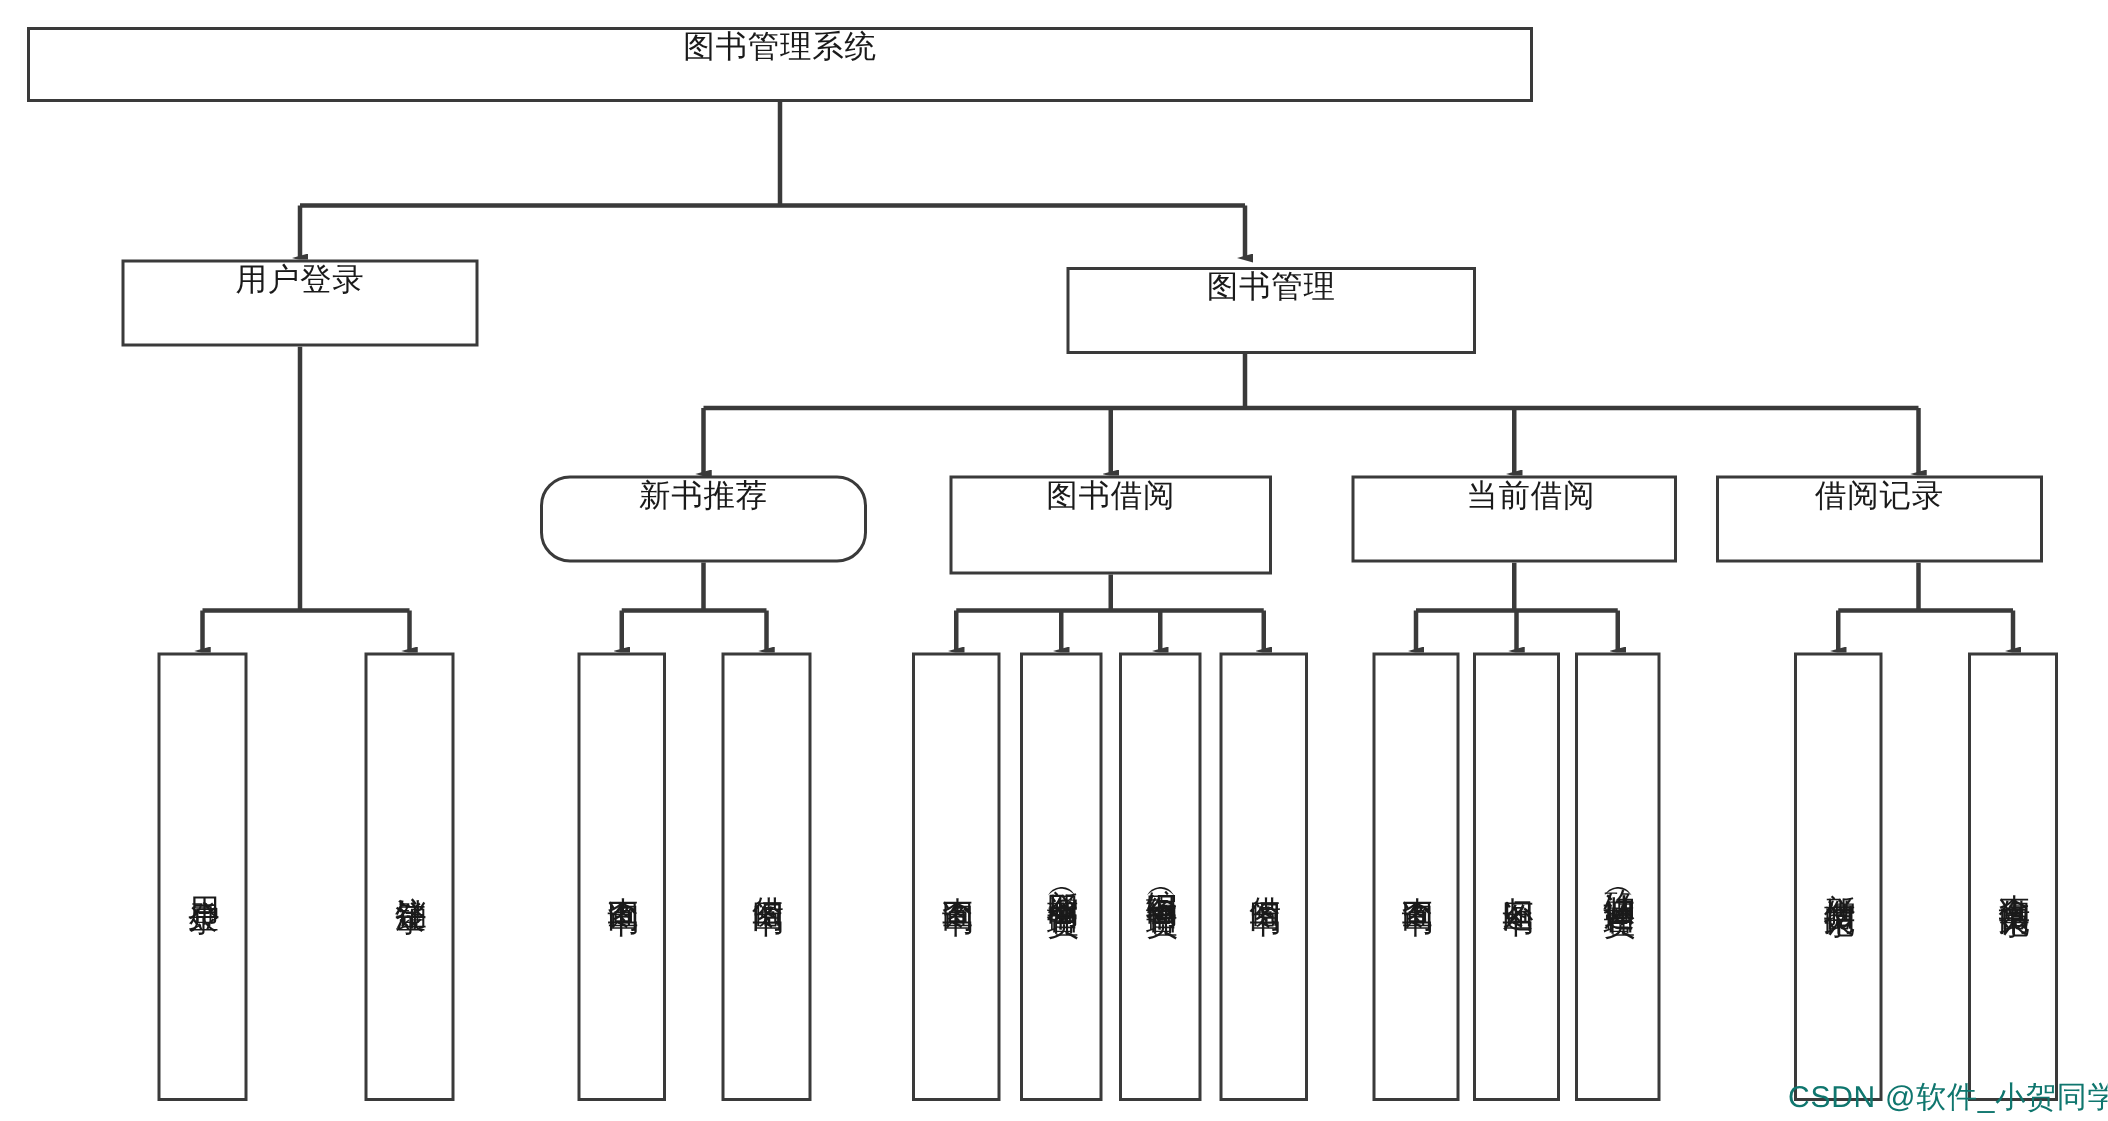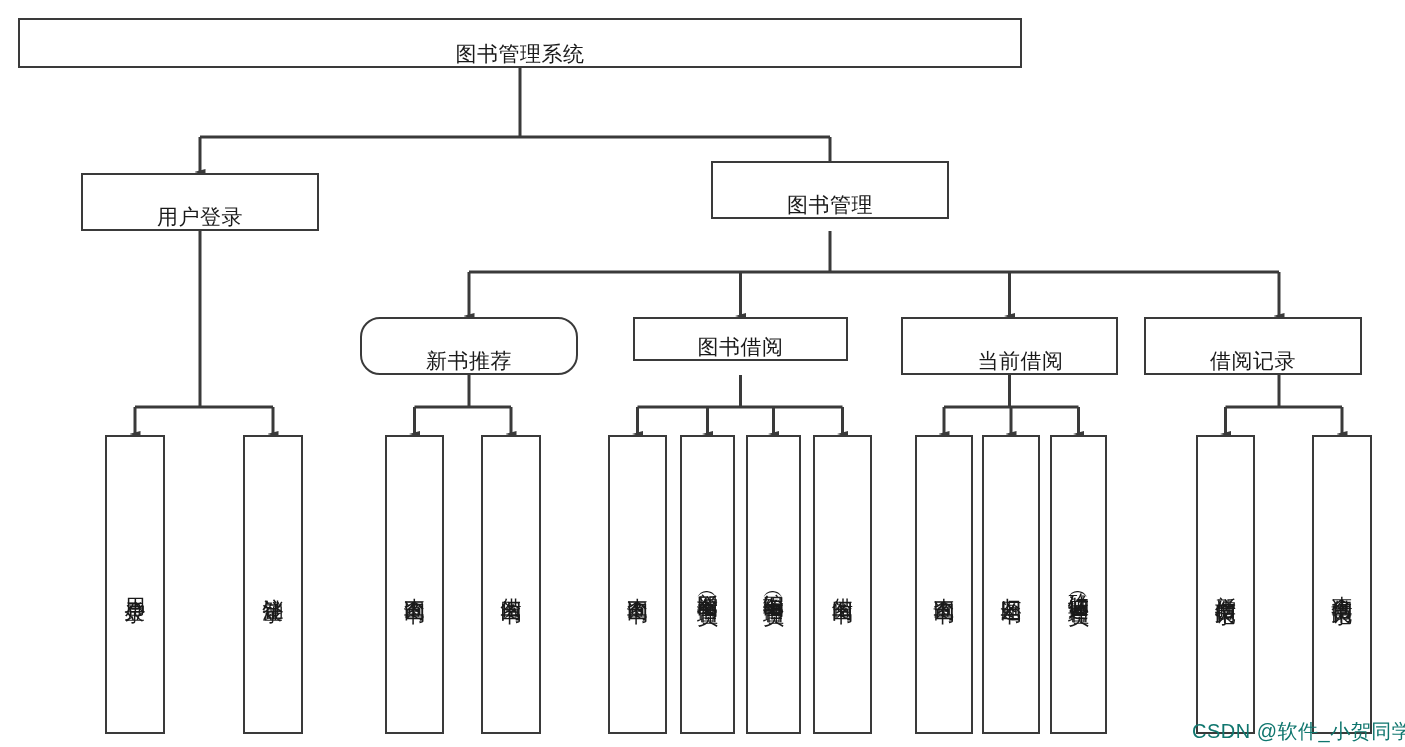--- a/index.html
+++ b/index.html
@@ -25,21 +25,21 @@
     top: 0;
     width: 1405px;
     height: 747px;
   }
   .node-box {
     position: absolute;
     box-sizing: border-box;
     background: #ffffff;
     border: 2px solid #3a3a3a;
     display: flex;
-    align-items: flex-end;
+    align-items: flex-start;
     justify-content: center;
     color: #1a1a1a;
   }
   .node-label {
     font-size: 21px;
     line-height: 1.15;
     letter-spacing: 0.5px;
     white-space: nowrap;
     text-align: center;
   }
@@ -109,27 +109,27 @@
       </g>
   </svg>
 
   <div id="nodes-layer">
       <div class="node-box" style="left: 18px; top: 18px; width: 1004px; height: 50px;">
         <div class="node-label">图书管理系统</div>
       </div>
       <div class="node-box" style="left: 81px; top: 173px; width: 238px; height: 58px;">
         <div class="node-label">用户登录</div>
       </div>
-      <div class="node-box" style="left: 711px; top: 161px; width: 238px; height: 58px;">
+      <div class="node-box" style="left: 711px; top: 178px; width: 273px; height: 58px;">
         <div class="node-label">图书管理</div>
       </div>
       <div class="node-box" style="left: 360px; top: 317px; width: 218px; height: 58px; border-radius: 20px;">
         <div class="node-label">新书推荐</div>
       </div>
-      <div class="node-box" style="left: 633px; top: 317px; width: 215px; height: 44px;">
+      <div class="node-box" style="left: 633px; top: 317px; width: 215px; height: 66px;">
         <div class="node-label">图书借阅</div>
       </div>
       <div class="node-box" style="left: 901px; top: 317px; width: 217px; height: 58px; padding-left: 22px;">
         <div class="node-label">当前借阅</div>
       </div>
       <div class="node-box" style="left: 1144px; top: 317px; width: 218px; height: 58px;">
         <div class="node-label">借阅记录</div>
       </div>
       <div class="node-box vertical mid" style="left: 105px; top: 435px; width: 60px; height: 299px;">
         <div class="node-label">用户登录</div>

